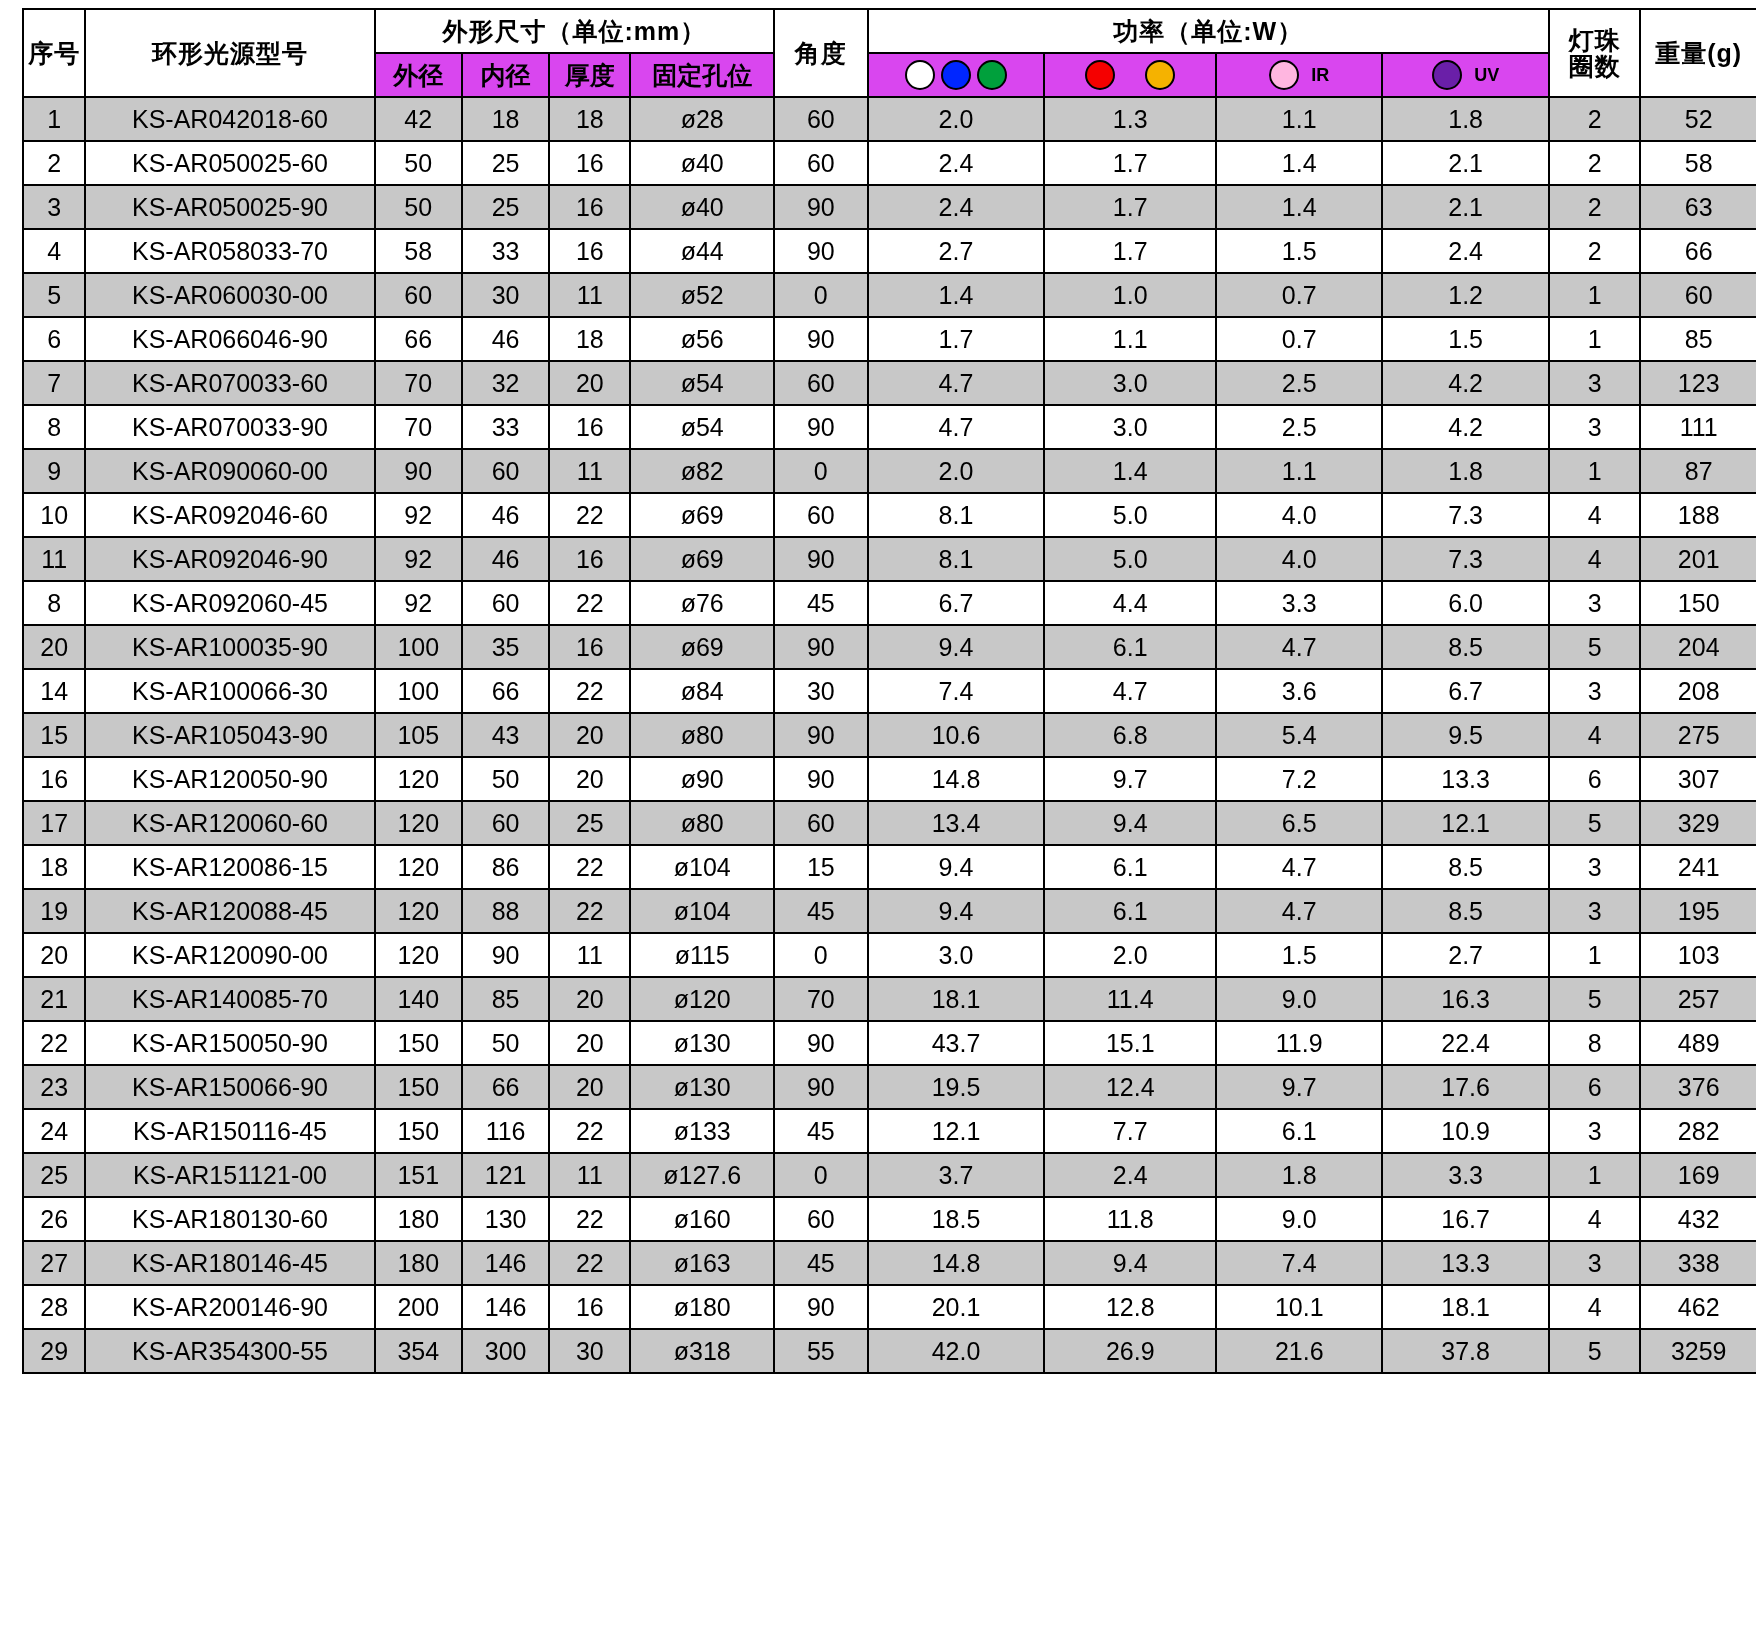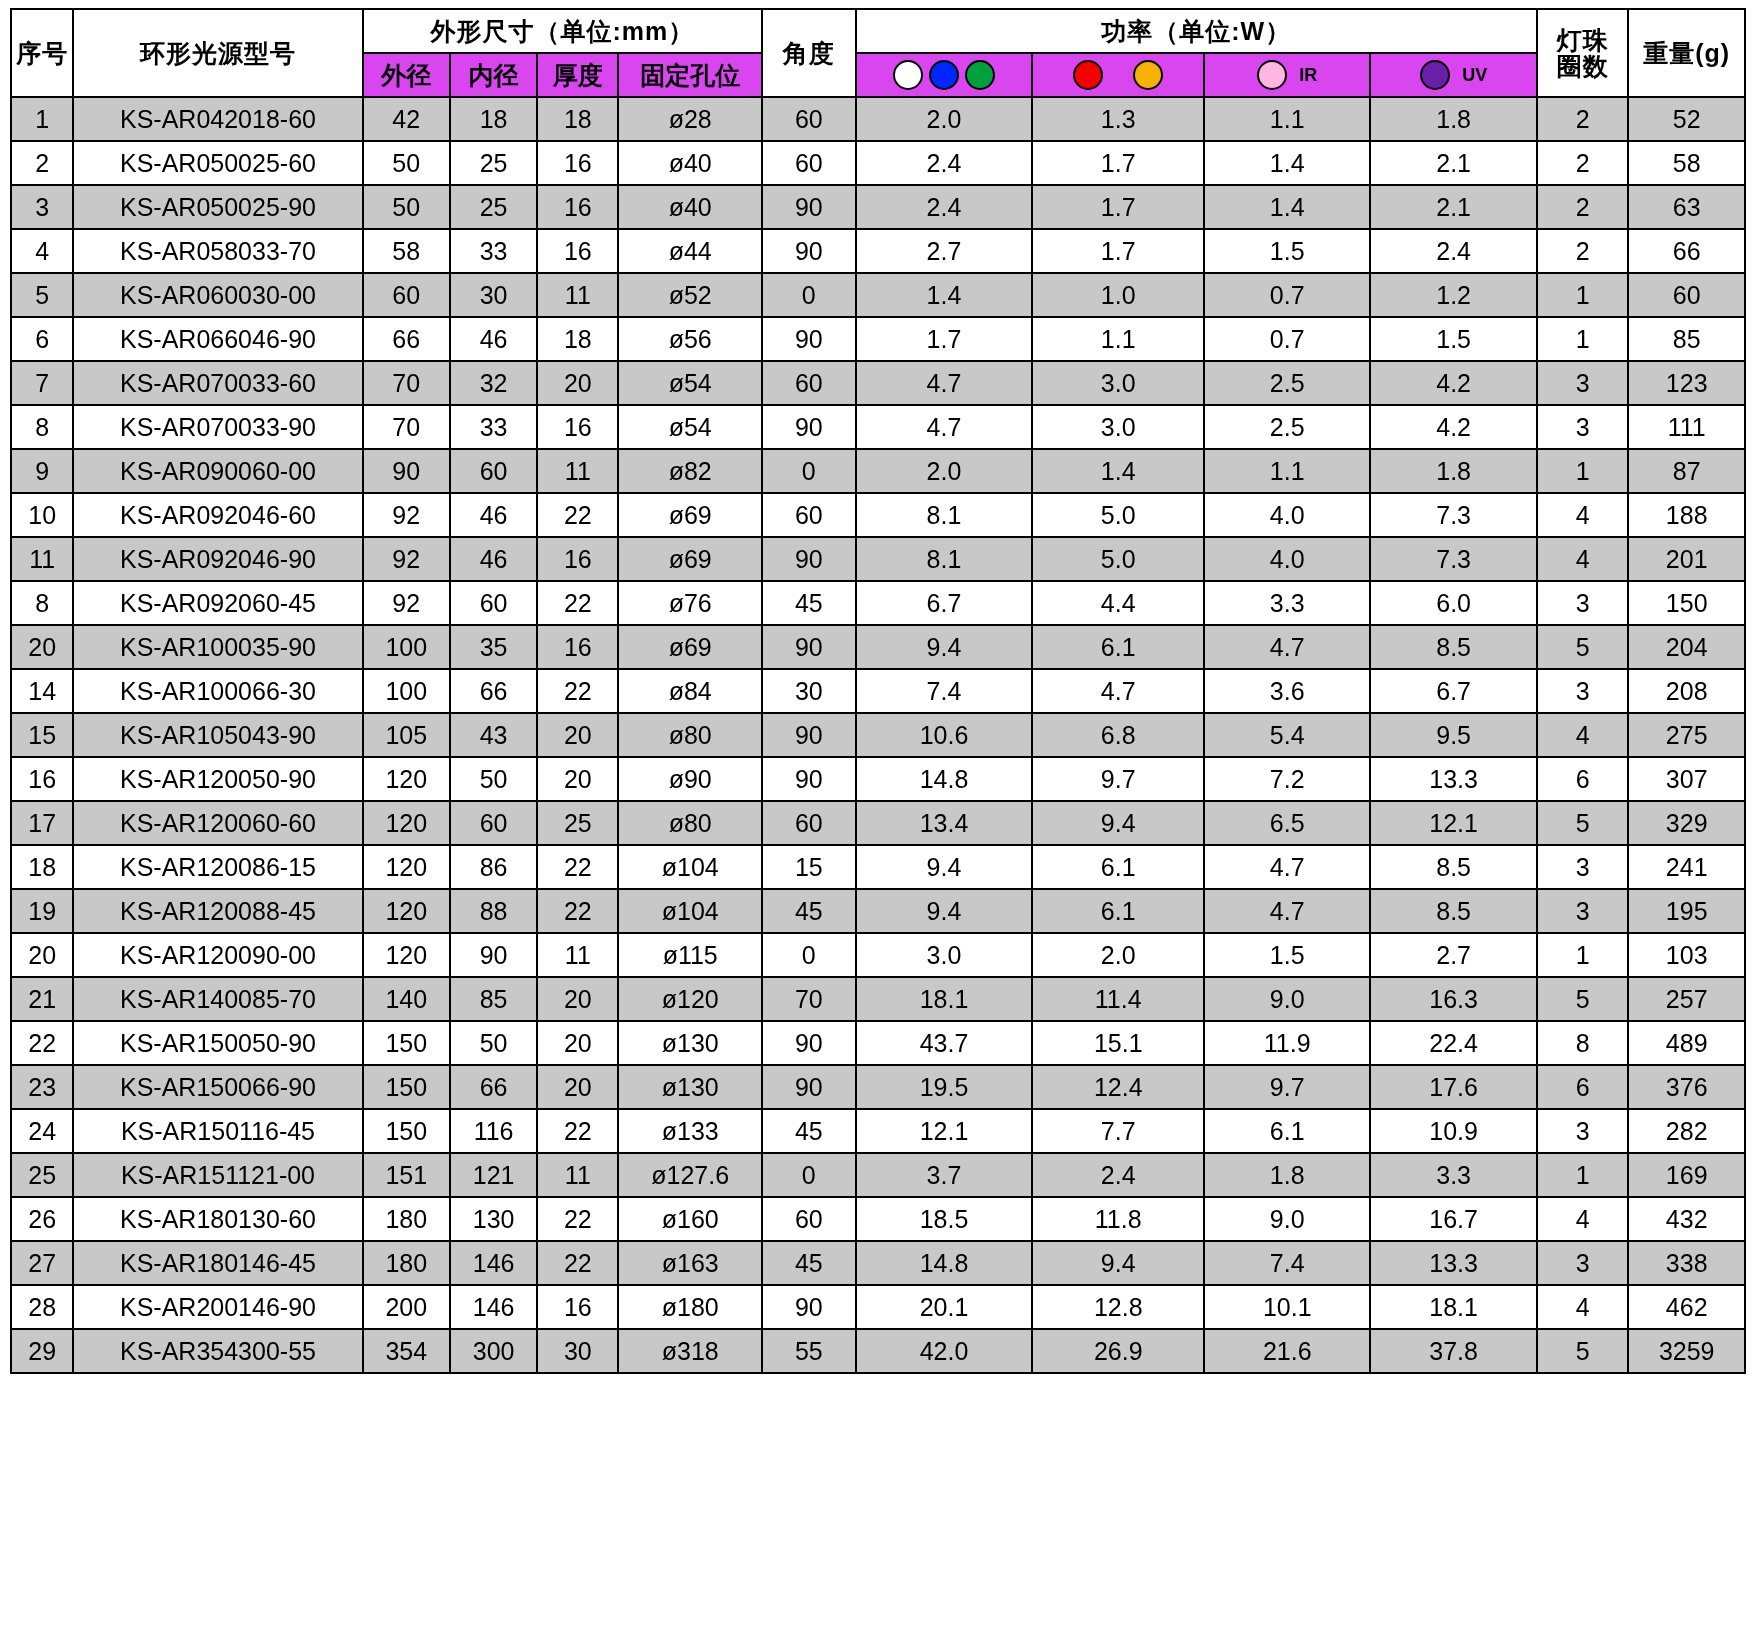--- a/index.html
+++ b/index.html
@@ -5,21 +5,21 @@
   html, body {
     margin: 0;
     padding: 0;
     background: #ffffff;
   }
   body {
     font-family: "Liberation Sans", "DejaVu Sans", sans-serif;
     width: 1756px;
   }
   #spec-wrap {
-    padding: 8px 10px 10px 10px;
+    padding: 8px 10px 10px 22px;
     box-sizing: border-box;
     width: 1543px;
   }
   table.spec {
     border-collapse: collapse;
     table-layout: fixed;
     width: 1736px;
     background: #ffffff;
   }
   table.spec td, table.spec th {

